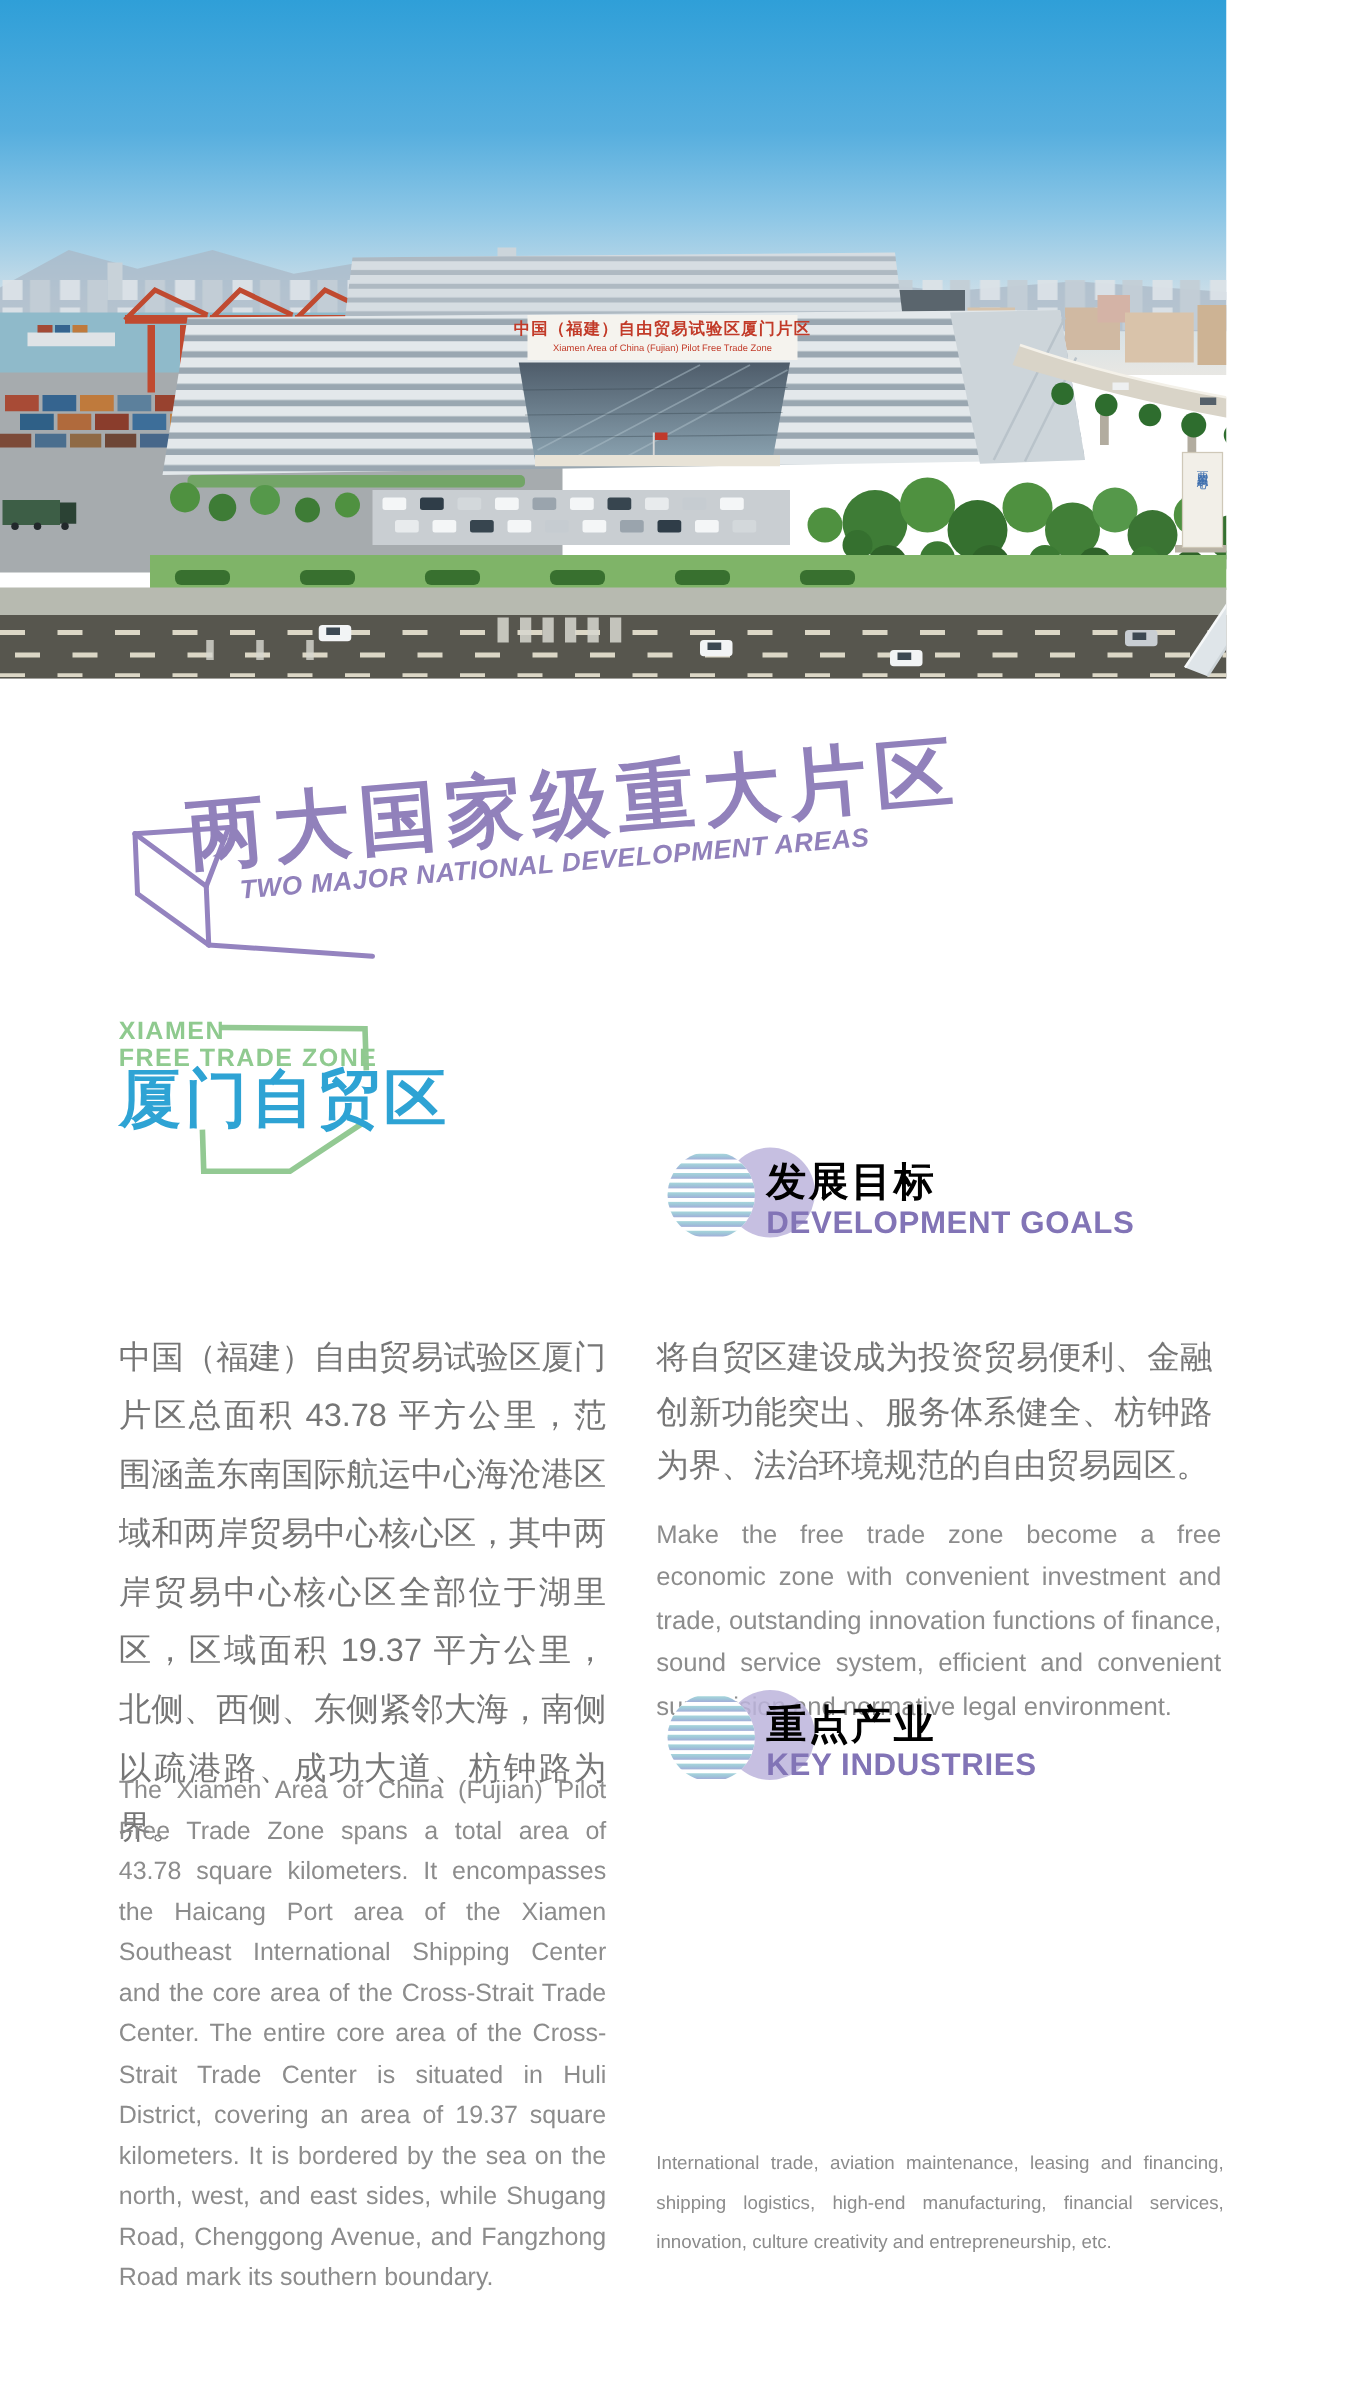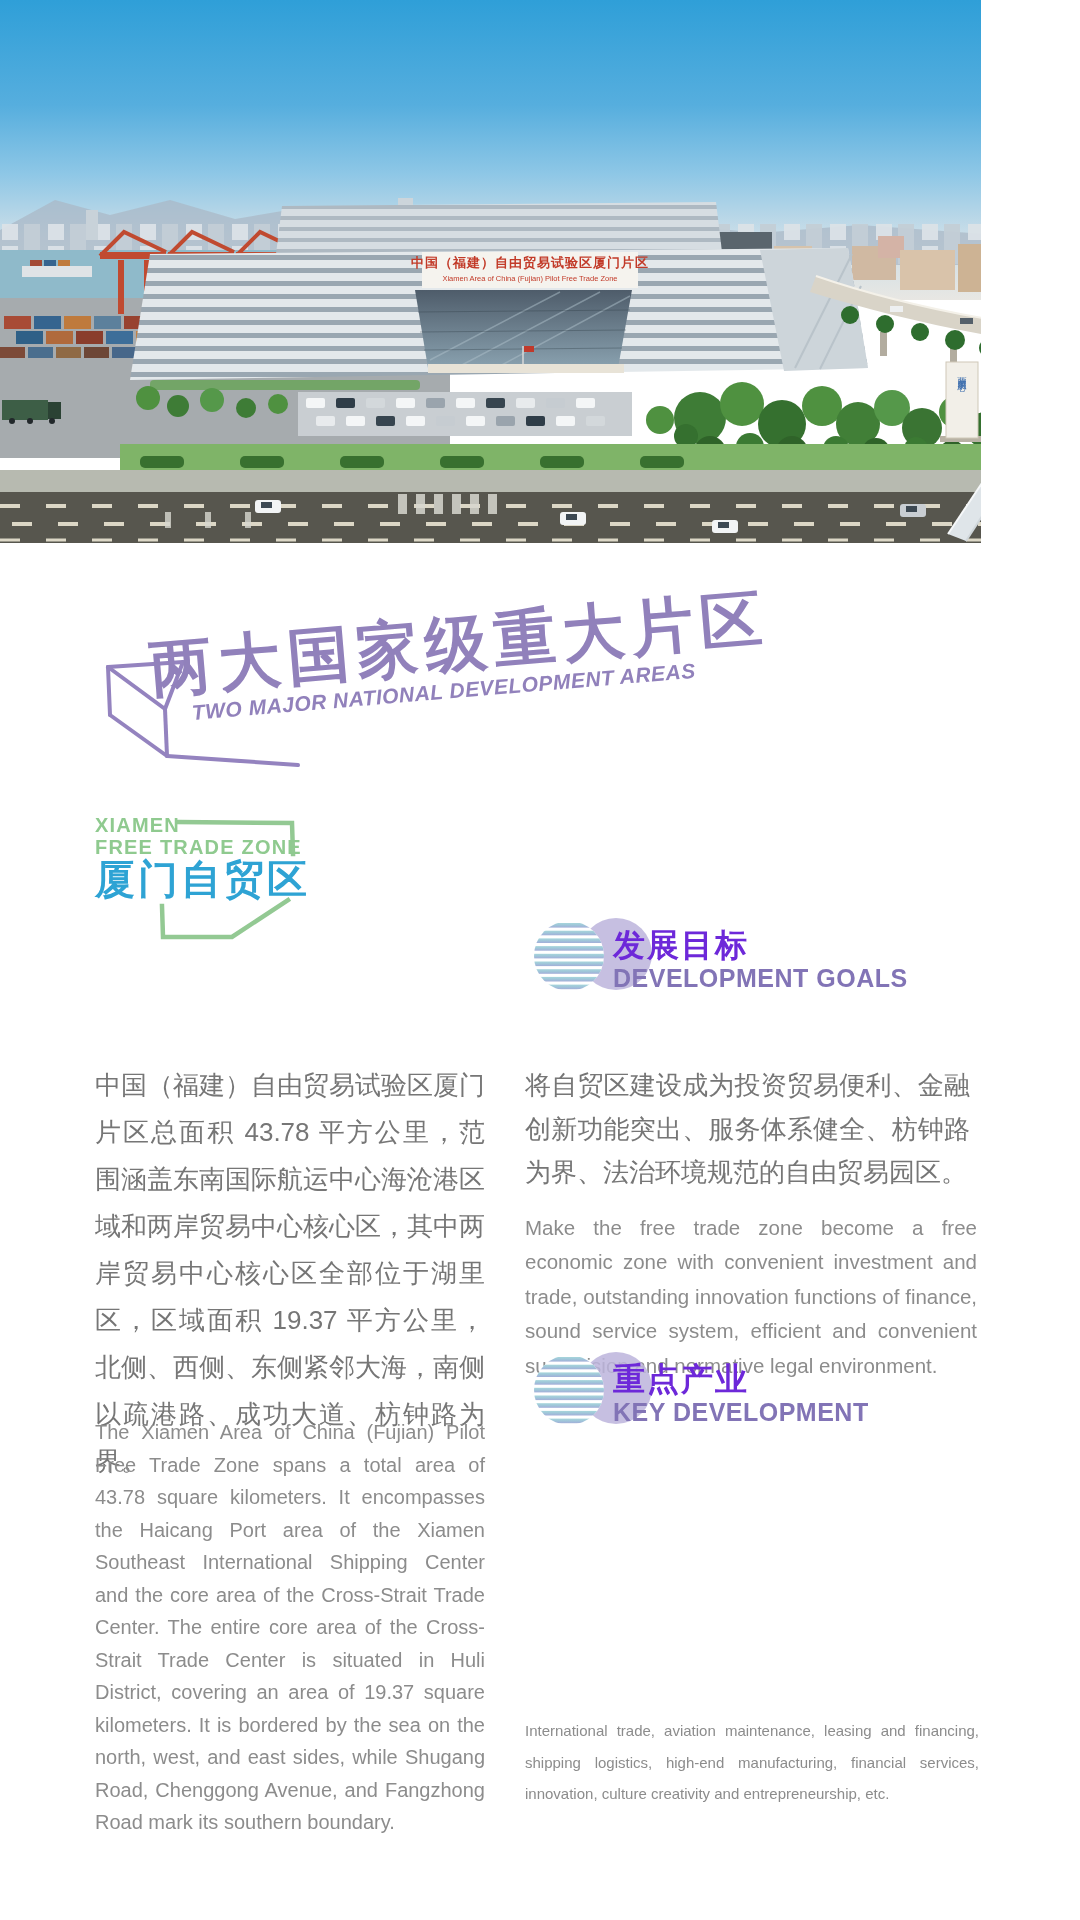--- a/index.html
+++ b/index.html
@@ -11,32 +11,32 @@
   
   .main-title{left:150px;top:636px;font-size:62px;font-weight:bold;color:#9181BB;
       letter-spacing:7px;white-space:nowrap;line-height:68px;
       transform:rotate(-4.8deg);transform-origin:left center;}
   .sub-title{left:192px;top:700px;font-size:21px;font-weight:bold;font-style:italic;color:#9181BB;
       letter-spacing:.5px;white-space:nowrap;line-height:26px;
       transform:rotate(-4.8deg);transform-origin:left center;}
   
   .zone-en{left:95px;font-size:20px;font-weight:bold;color:#8FCA8F;letter-spacing:1.2px;line-height:21px;white-space:nowrap;text-align:center;}
   .zone-en1{top:815px;} .zone-en2{top:837px;}
-  .zone-cn{left:95px;top:856px;font-size:40px;font-weight:bold;color:#2EA3D4;letter-spacing:3px;line-height:46px;white-space:nowrap;}
+  .zone-cn{left:95px;top:856px;font-size:50px;font-weight:bold;color:#2EA3D4;letter-spacing:3px;line-height:46px;white-space:nowrap;}
   
   .cn-body{font-size:26px;color:#767676;text-align:justify;}
   .en-body{color:#8C8C8C;text-align:justify;}
   .intro-cn{left:95px;top:1036px;width:390px;line-height:47px;}
   .intro-en{left:95px;top:1396px;width:390px;font-size:20px;line-height:32.5px;}
   
   .sec-head{left:525px;width:470px;height:92px;}
   .sec-head .back-circle{position:absolute;left:55px;top:6px;width:72px;height:72px;border-radius:50%;
       background:#BCB4DC;opacity:.85;}
   .sec-head .stripe-circle{position:absolute;left:8px;top:8px;width:72px;height:72px;}
-  .sec-head .h-cn{position:absolute;left:88px;top:12px;font-size:32px;font-weight:bold;color:#6d28d9;
+  .sec-head .h-cn{position:absolute;left:88px;top:12px;font-size:32px;font-weight:bold;color:#000000;
       letter-spacing:2px;white-space:nowrap;}
   .sec-head .h-en{position:absolute;left:88px;top:52px;font-size:25px;font-weight:bold;color:#8274B6;
       letter-spacing:.5px;white-space:nowrap;}
   .s1cn{left:525px;top:1038px;width:445px;line-height:43.5px;}
   .s1en{left:525px;top:1190px;width:452px;font-size:20.5px;line-height:34.5px;}
   .s2cn{left:525px;top:1548px;width:448px;line-height:43px;}
   .s2en{left:525px;top:1700px;width:454px;font-size:15px;line-height:31.5px;}
 </style>
 </head>
 <body>
@@ -389,17 +389,17 @@
           <rect y="26.1" width="72" height="4.6"></rect>
             <rect y="33.8" width="72" height="4.6"></rect>
             <rect y="41.5" width="72" height="4.6"></rect>
           <rect y="49.2" width="72" height="4.6"></rect>
             <rect y="56.9" width="72" height="4.6"></rect>
             <rect y="64.6" width="72" height="4.6"></rect>
         </g>
       </g>
     </svg>
     <div class="h-cn">重点产业</div>
-    <div class="h-en">KEY DEVELOPMENT</div>
+    <div class="h-en">KEY INDUSTRIES</div>
   </div>
   <p class="abs en-body s2en">International trade, aviation maintenance, leasing and financing, shipping logistics, high-end manufacturing, financial services, innovation, culture creativity and entrepreneurship, etc.</p>
 
 </div>
 
 </body></html>

